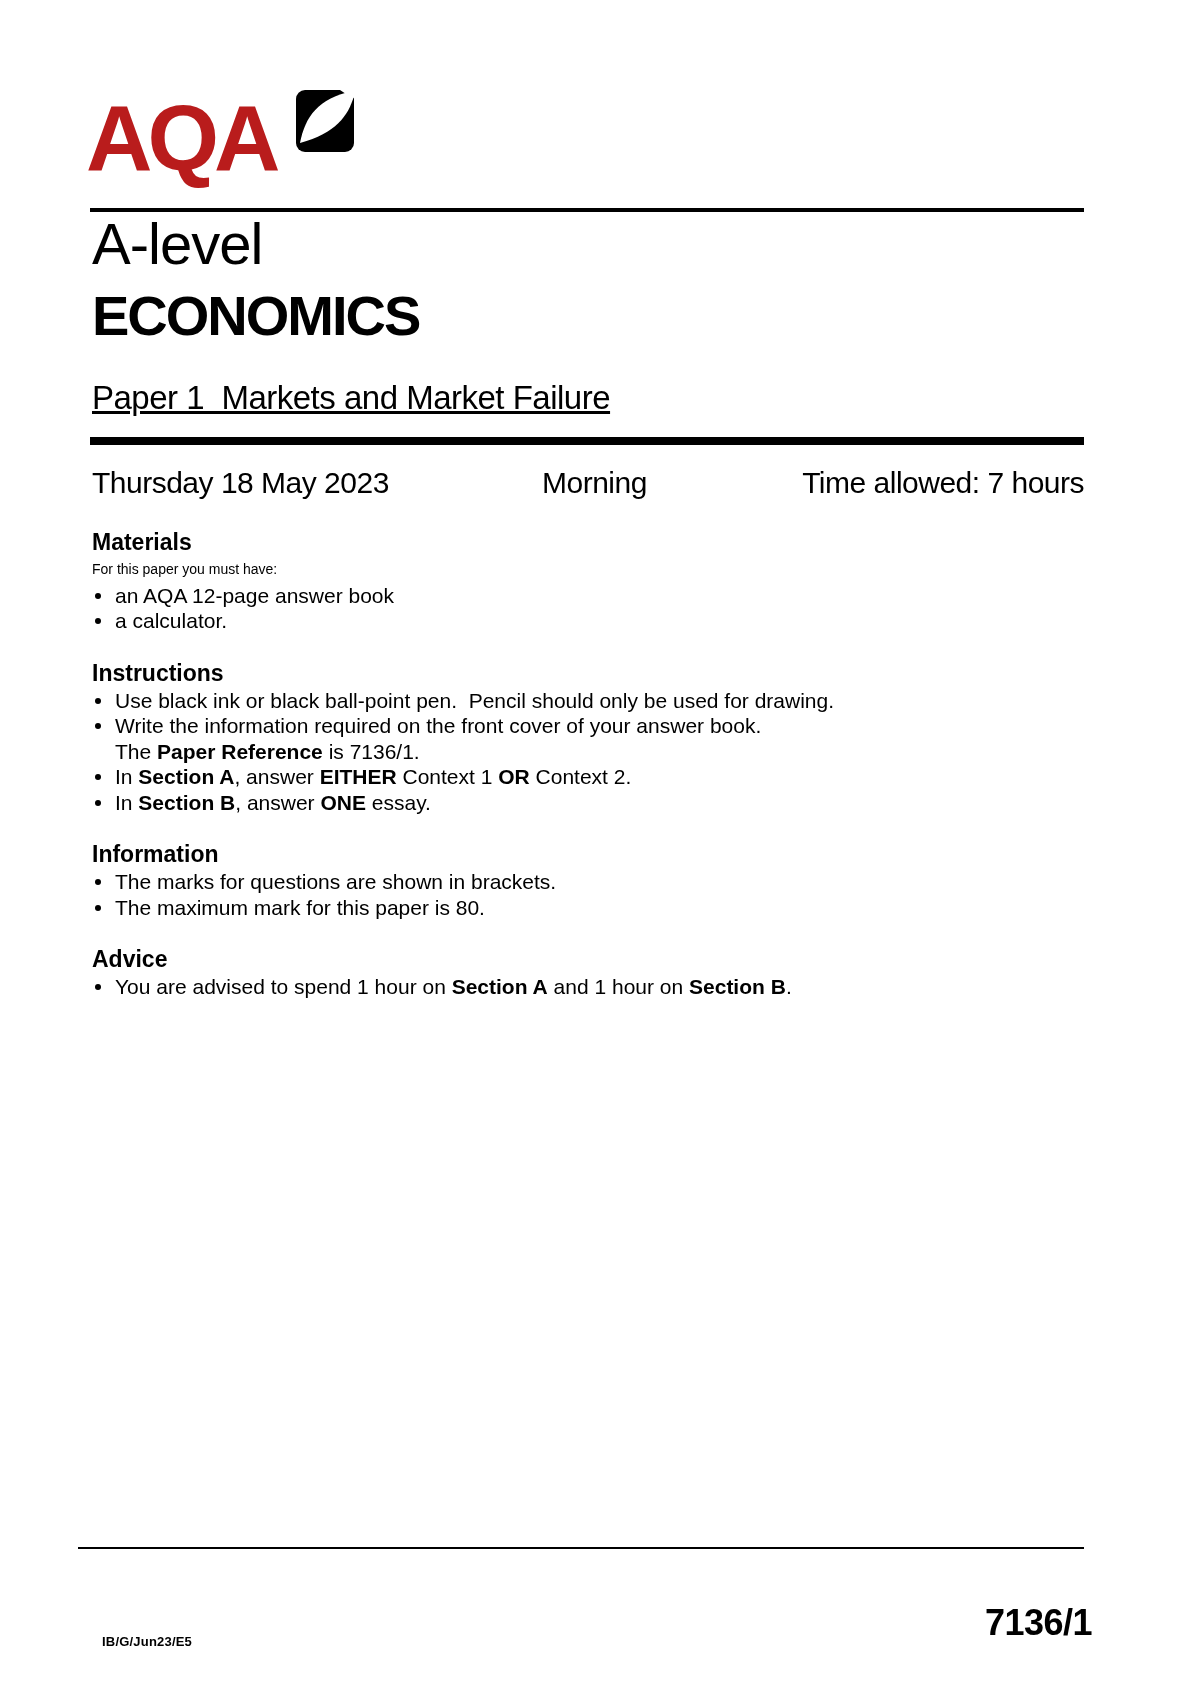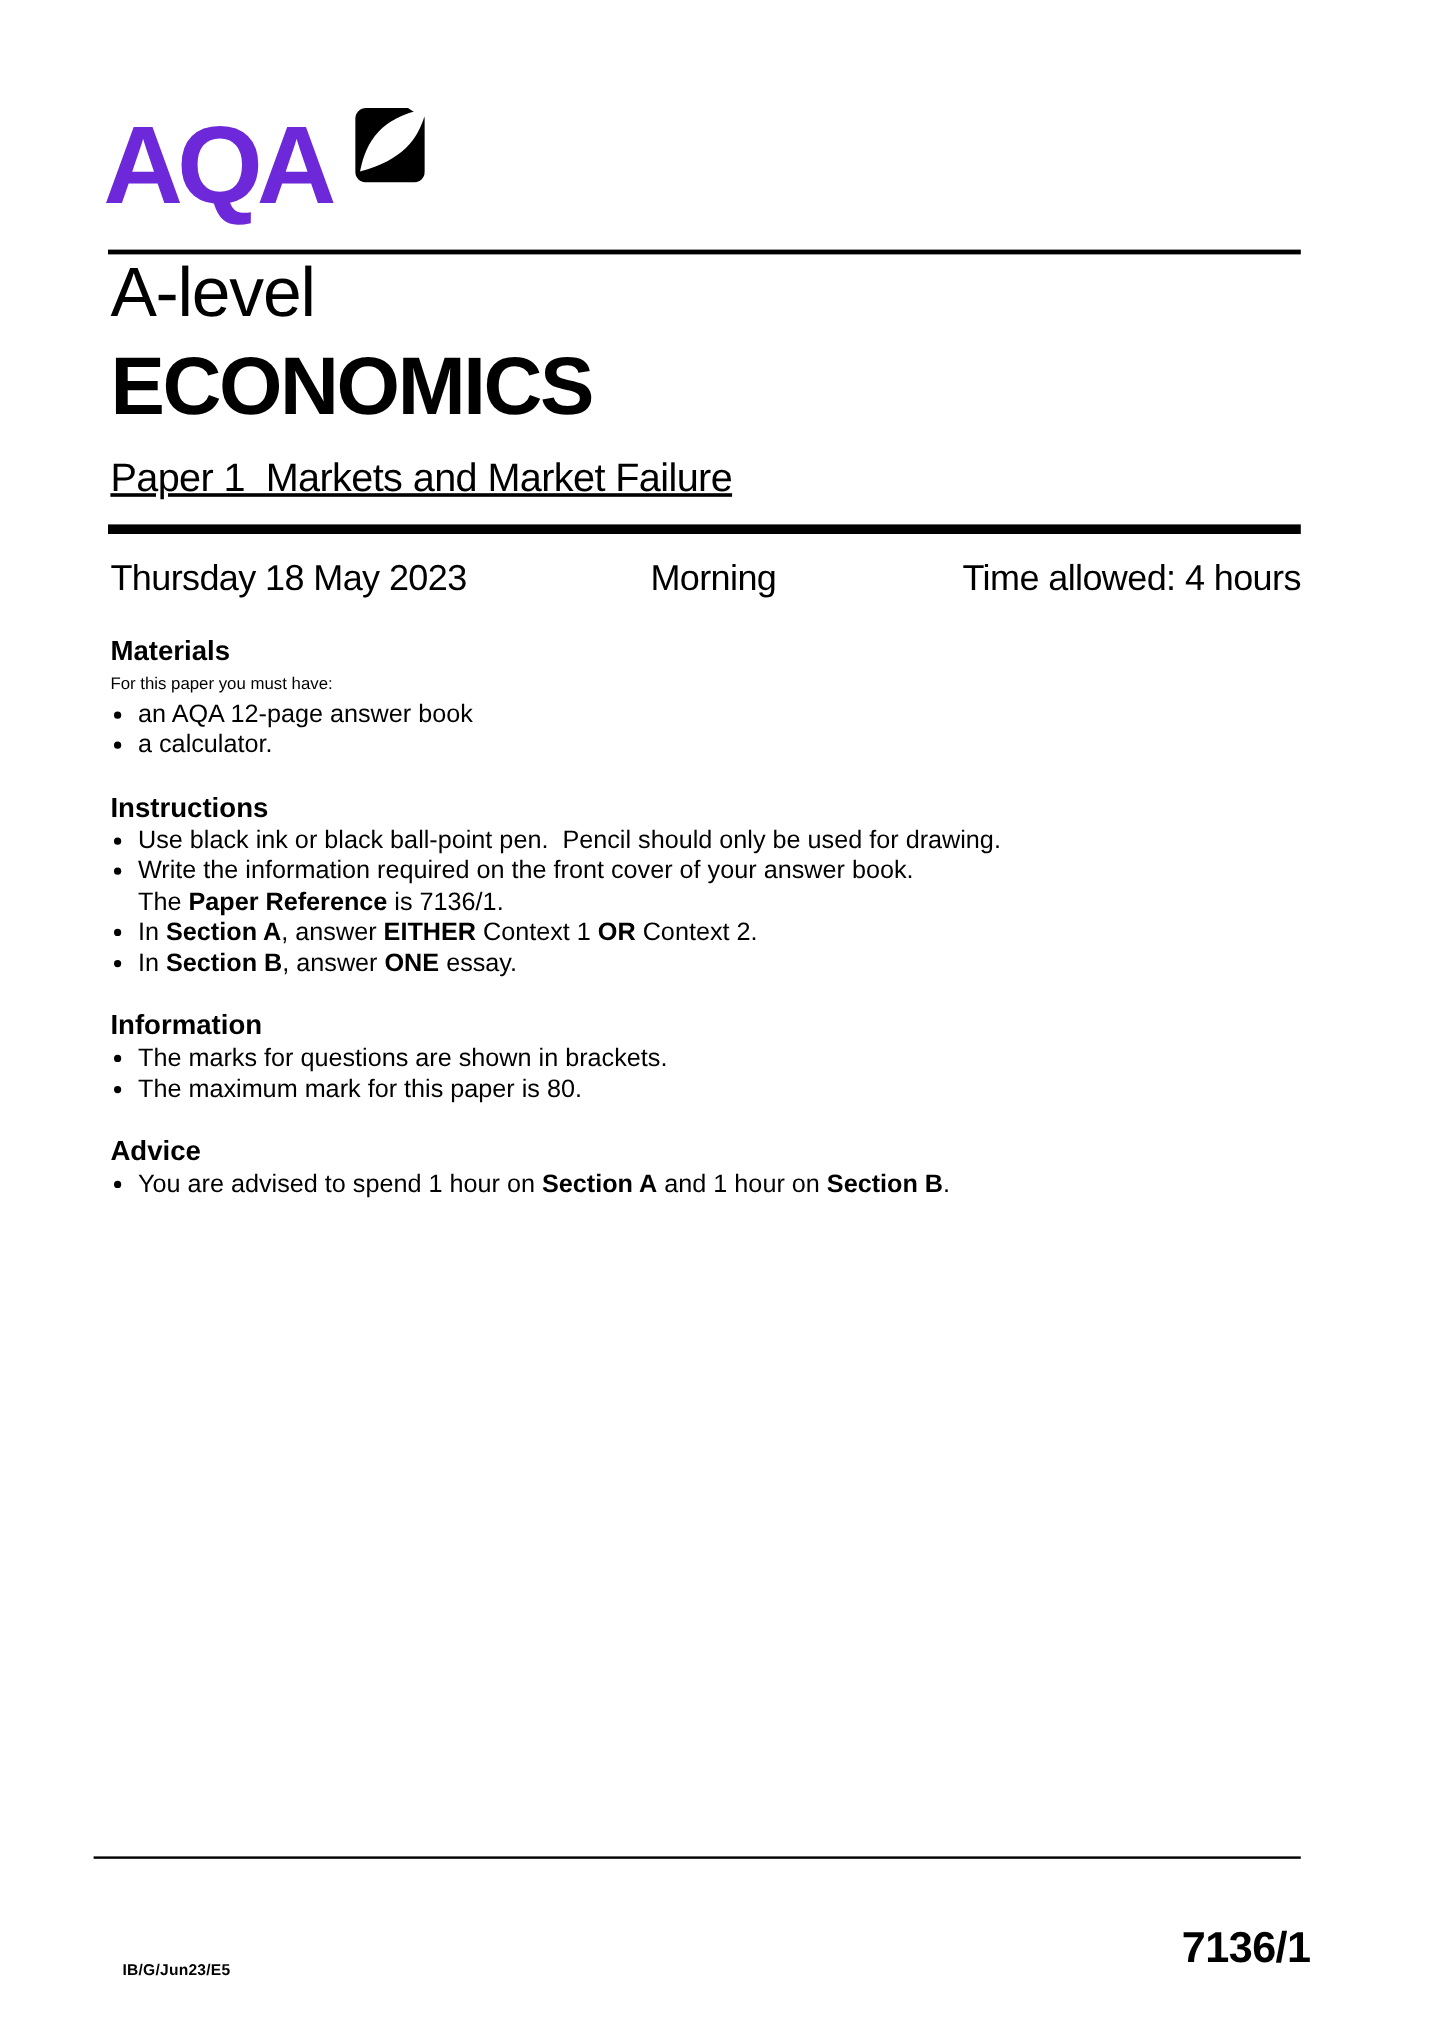--- a/index.html
+++ b/index.html
@@ -10,32 +10,32 @@
     color:#000;
     position:relative;
     overflow:hidden;
   }
   .abs{position:absolute;}
 
   
   .logo-text{
     left:86px;top:92px;
     font-weight:700;font-size:92px;line-height:1;
-    letter-spacing:-5px;color:#6d28d9;
+    letter-spacing:-5px;color:#b91c1c;
   }
   .leaf-box{left:296px;top:90px;width:58px;height:62px;}
 
   
   .rule-top{left:90px;top:208px;width:994px;height:4px;background:#000;}
   .rule-thick{left:90px;top:437px;width:994px;height:8px;background:#000;}
   .rule-footer{left:78px;top:1547px;width:1006px;height:2px;background:#000;}
 
   
   .qualification{left:92px;top:212px;font-size:58px;font-weight:400;line-height:1.1;letter-spacing:-1px;}
-  .subject{left:92px;top:285px;font-size:68px;font-weight:700;line-height:1.1;letter-spacing:-2px;text-align:right;}
+  .subject{left:92px;top:285px;font-size:56px;font-weight:700;line-height:1.1;letter-spacing:-2px;text-align:right;}
   .paper-title{left:92px;top:380px;font-size:33px;font-weight:400;line-height:1.1;white-space:pre-wrap;letter-spacing:-0.5px;text-decoration:underline;}
 
   
   .meta-row{left:92px;top:466px;width:992px;height:34px;font-size:30px;line-height:34px;letter-spacing:-0.5px;}
   .meta-date{position:absolute;left:0;top:0;}
   .meta-session{position:absolute;left:450px;top:0;}
   .meta-time{position:absolute;right:0;top:0;}
 
   
   .sections{left:92px;top:527px;width:940px;}
@@ -79,21 +79,21 @@
 
   <div class="abs qualification">A-level</div>
   <div class="abs subject">ECONOMICS</div>
   <div class="abs paper-title">Paper 1  Markets and Market Failure</div>
 
   <div class="abs rule-thick"></div>
 
   <div class="abs meta-row">
     <span class="meta-date">Thursday 18 May 2023</span>
     <span class="meta-session">Morning</span>
-    <span class="meta-time">Time allowed: 4 hours</span>
+    <span class="meta-time">Time allowed: 7 hours</span>
   </div>
 
   <div class="abs sections" id="sections-root">
       <section>
         <h3>Materials</h3>
         <p class="intro">For this paper you must have:</p>
         <ul class="bullets">
           <li>
             <div class="bullet-line"><span>an AQA 12-page answer book</span></div>
           </li>

